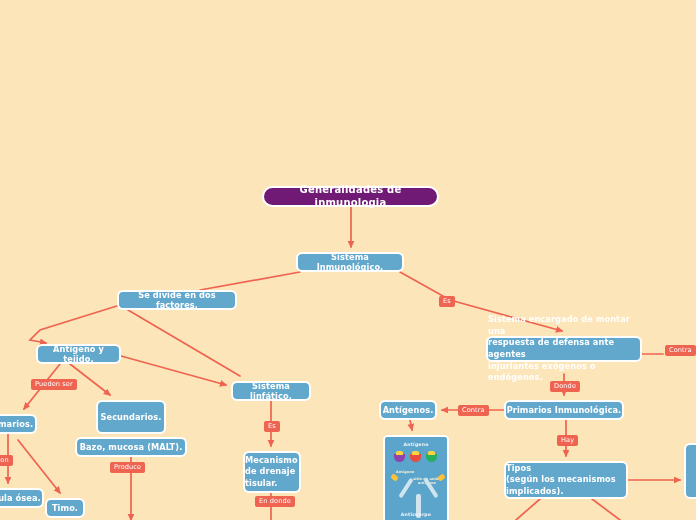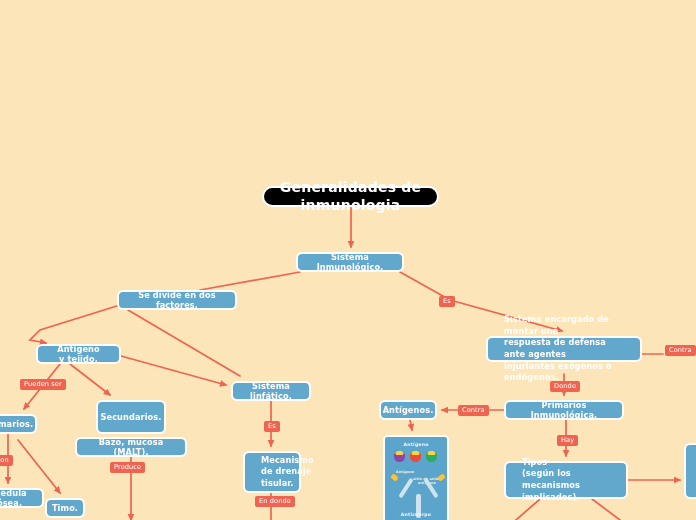--- a/index.html
+++ b/index.html
@@ -34,31 +34,31 @@
     border: 2px solid #ffffff;
     color: #ffffff;
     font-weight: bold;
     font-size: 8.2px;
     line-height: 1.28;
     letter-spacing: 0.1px;
     display: flex;
     align-items: center;
     justify-content: center;
     text-align: center;
-    padding: 3px 16px;
+    padding: 3px 0;
     z-index: 5;
   }
   .node.blue {
     background: #62a8cd;
     border-radius: 6px;
   }
   .node.root {
-    background: #000000;
+    background: #701a75;
     border-radius: 16px;
-    font-size: 14px;
+    font-size: 10px;
     padding: 3px 14px;
     letter-spacing: 0.2px;
   }
   .node.multiline {
     text-align: left;
     justify-content: flex-start;
     line-height: 1.42;
   }
   .node.imagenode {
     background: #62a8cd;
@@ -233,21 +233,21 @@
           <div class="ab-arm" style="left: 44px; top: 40px; height: 22px; transform: rotate(-33deg);"></div>
           <div class="ab-arm" style="left: 31px; top: 57px; height: 24px; width: 5px;"></div>
           <div class="ab-tip" style="left: 6px; top: 38px; transform: rotate(35deg);"></div>
           <div class="ab-tip" style="left: 53px; top: 38px; transform: rotate(-35deg);"></div>
           <div class="ab-bottom">Anticuerpo</div>
         </div>
       </div>
     </div>
   <div id="label-layer">
       <div class="edge-label" style="left: 439px; top: 296px;">Es</div>
-      <div class="edge-label" style="left: 20px; top: 379px;">Pueden ser</div>
+      <div class="edge-label" style="left: 31px; top: 379px;">Pueden ser</div>
       <div class="edge-label" style="left: -8px; top: 455px;">Son</div>
       <div class="edge-label" style="left: 110px; top: 462px;">Produce</div>
       <div class="edge-label" style="left: 264px; top: 421px;">Es</div>
       <div class="edge-label" style="left: 255px; top: 496px;">En donde</div>
       <div class="edge-label" style="left: 665px; top: 345px;">Contra</div>
       <div class="edge-label" style="left: 550px; top: 381px;">Donde</div>
       <div class="edge-label" style="left: 458px; top: 405px;">Contra</div>
       <div class="edge-label" style="left: 557px; top: 435px;">Hay</div>
     </div>
 

